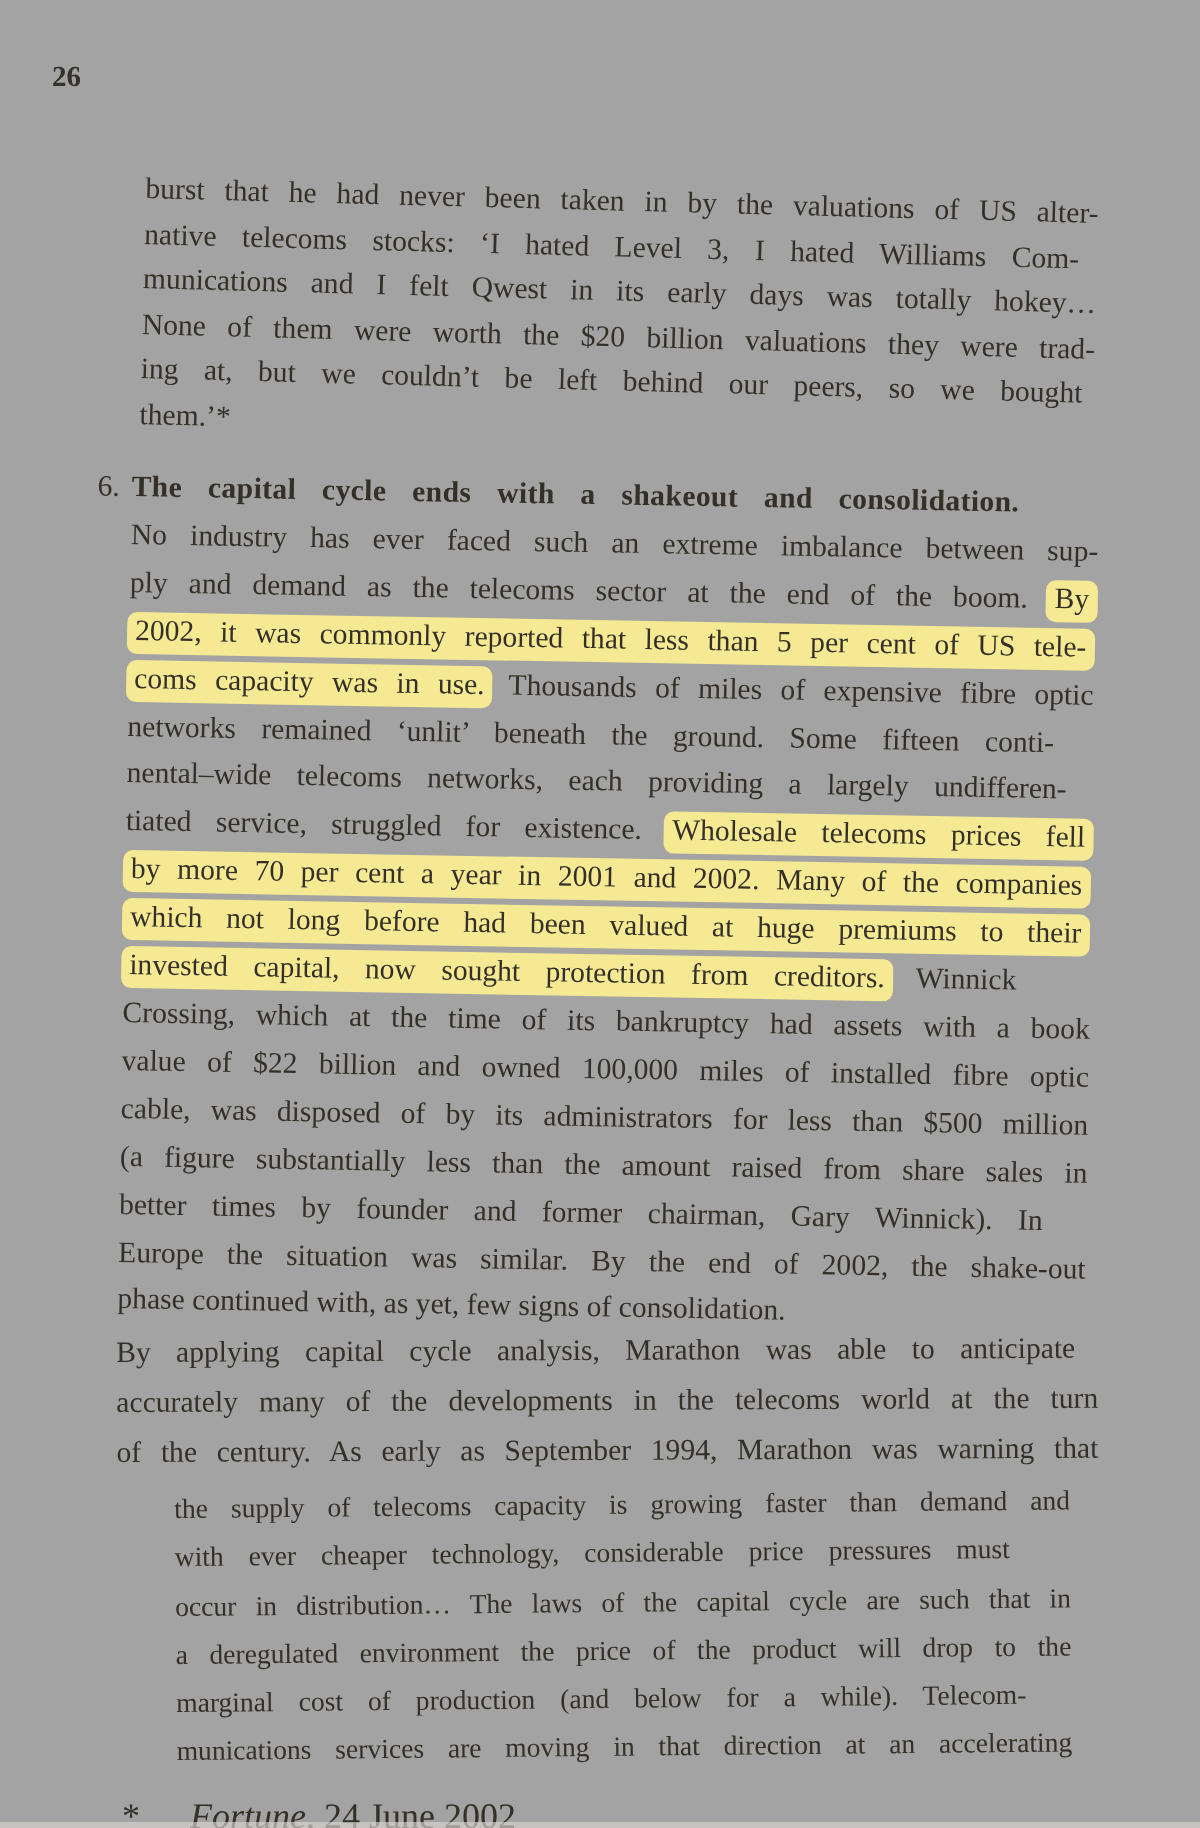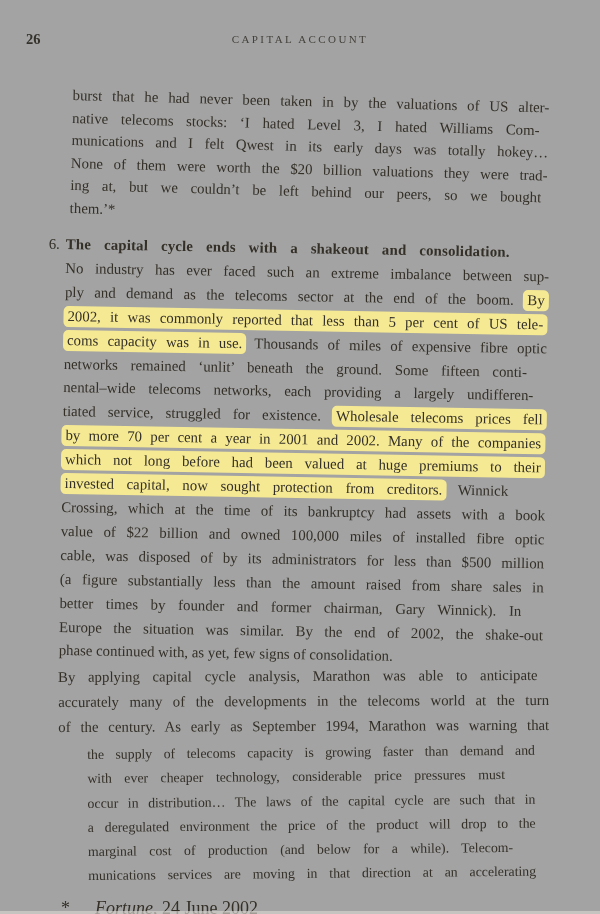--- a/index.html
+++ b/index.html
@@ -64,21 +64,20 @@
     position:absolute;left:0;bottom:0;width:100%;height:3px;
     background:#d8d5cf;opacity:.65;
   }
 </style>
 </head>
 <body>
 
 <div id="page">
 
   <div id="page-number">26</div>
-  <div id="header-title">CAPITAL ACCOUNT</div>
 
   <div id="quote1" class="block">
     <div class="ln j" style="word-spacing: 6.25465px;"><span>burst that he had never been taken in by the valuations of US alter-</span></div>
     <div class="ln j" style="word-spacing: 9px;"><span>native telecoms stocks: ‘I hated Level 3, I hated Williams Com-</span></div>
     <div class="ln j" style="word-spacing: 7.80933px;"><span>munications and I felt Qwest in its early days was totally hokey…</span></div>
     <div class="ln j" style="word-spacing: 6.99142px;"><span>None of them were worth the $20 billion valuations they were trad-</span></div>
     <div class="ln j" style="word-spacing: 9px;"><span>ing at, but we couldn’t be left behind our peers, so we bought</span></div>
     <div class="ln last"><span>them.’*</span></div>
   </div>
 

